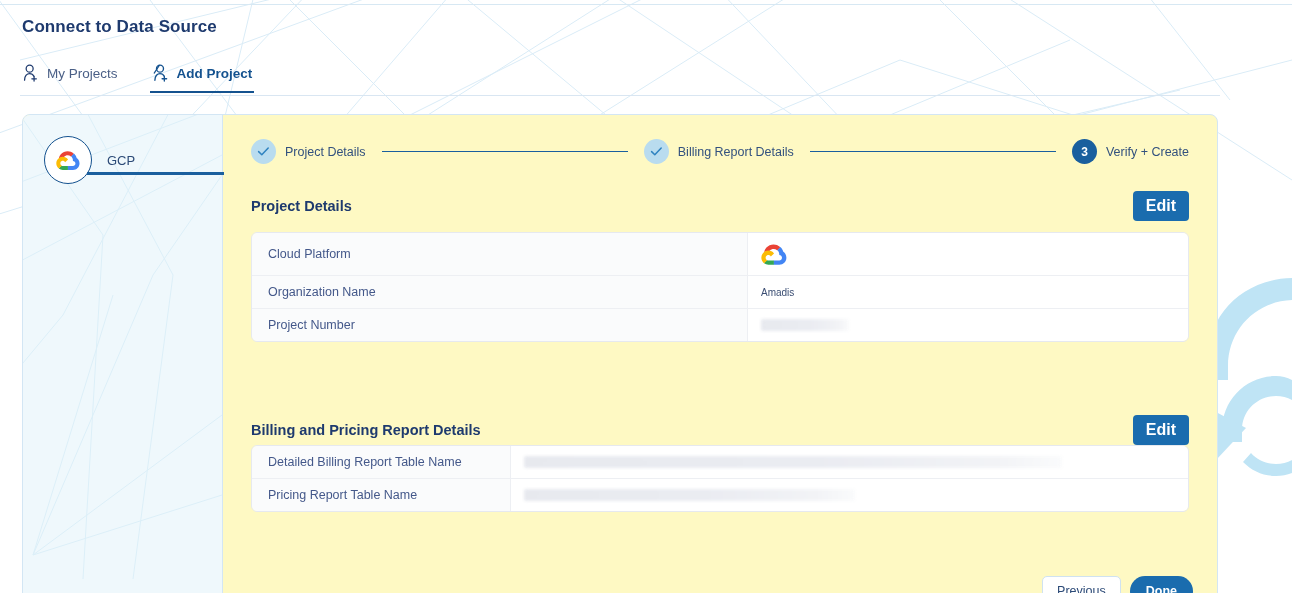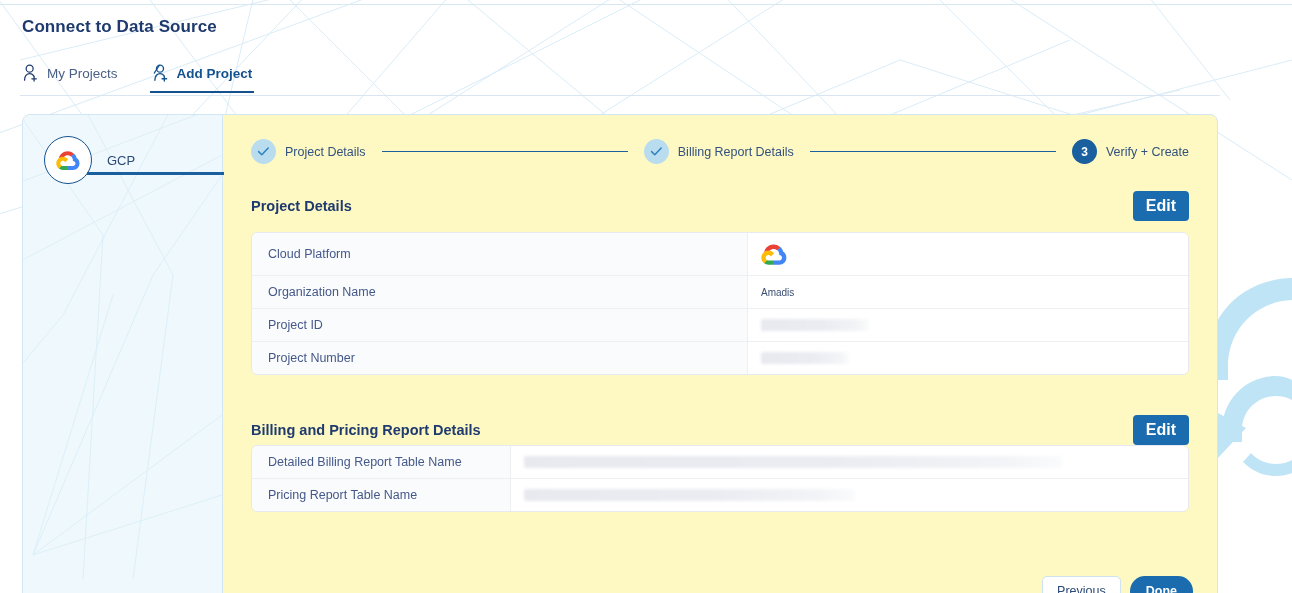--- a/index.html
+++ b/index.html
@@ -464,26 +464,20 @@
             <path d="M7.1 21.35 L12.35 21.35 L12.35 17.15 L7.1 17.15 C6.72 17.15 6.36 17.07 6.02 16.92 L5.28 17.14 L3.15 19.25 L2.97 19.95 C4.15 20.85 5.6 21.36 7.1 21.35 Z" fill="#34a853"></path>
             <path d="M7.1 7.72 C3.33 7.75 0.3 10.82 0.32 14.59 C0.34 16.69 1.32 18.67 2.98 19.95 L6.02 16.92 C4.7 16.32 4.11 14.77 4.71 13.45 C5.3 12.13 6.86 11.54 8.18 12.13 C8.76 12.39 9.22 12.86 9.49 13.45 L12.53 10.41 C11.23 8.73 9.23 7.73 7.1 7.72 Z" fill="#fbbc05"></path>
           </svg>
         </div>
       </div>
       <div class="dt-row">
         <div class="dt-key">Organization Name</div>
         <div class="dt-val">Amadis</div>
       </div>
       <div class="dt-row">
-        <div class="dt-key">Project ID</div>
-        <div class="dt-val">
-          <span class="redacted" style="width:108px;"></span>
-        </div>
-      </div>
-      <div class="dt-row">
         <div class="dt-key">Project Number</div>
         <div class="dt-val">
           <span class="redacted" style="width:88px;"></span>
         </div>
       </div>
     </div>
 
     <div class="section-head" style="top:300px;">
       <span class="section-title">Billing and Pricing Report Details</span>
       <button class="btn-edit">Edit</button>

